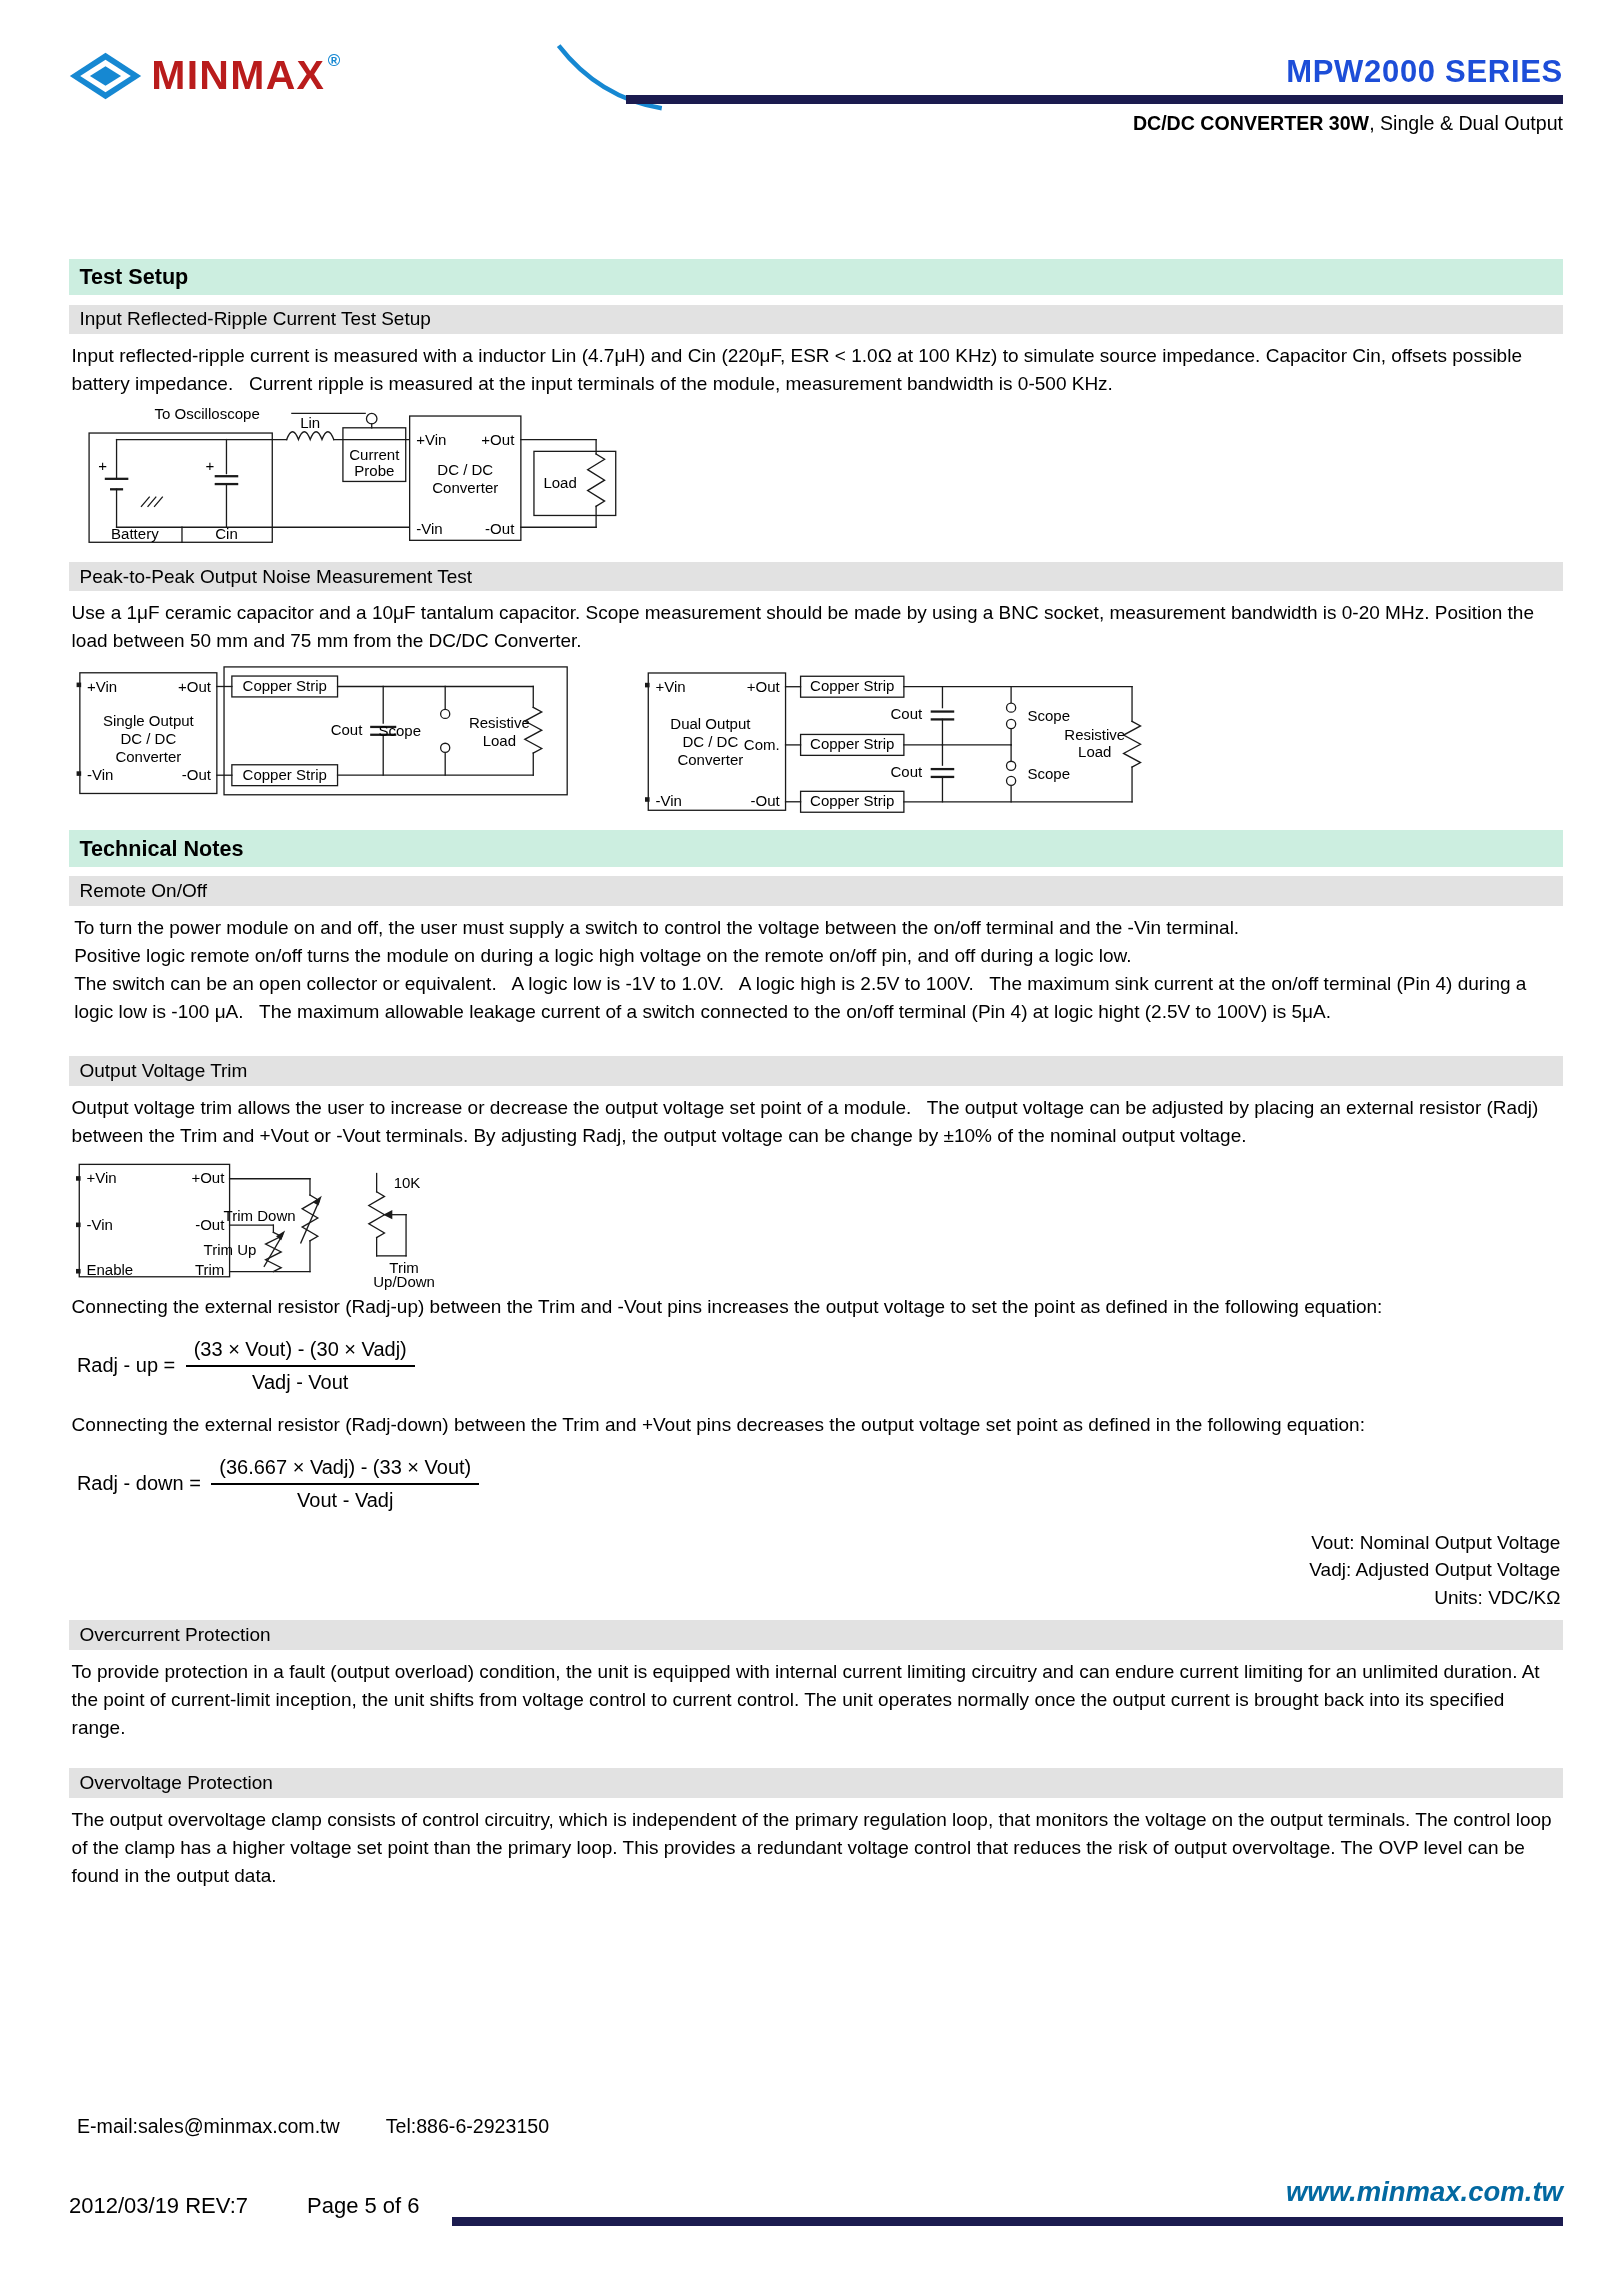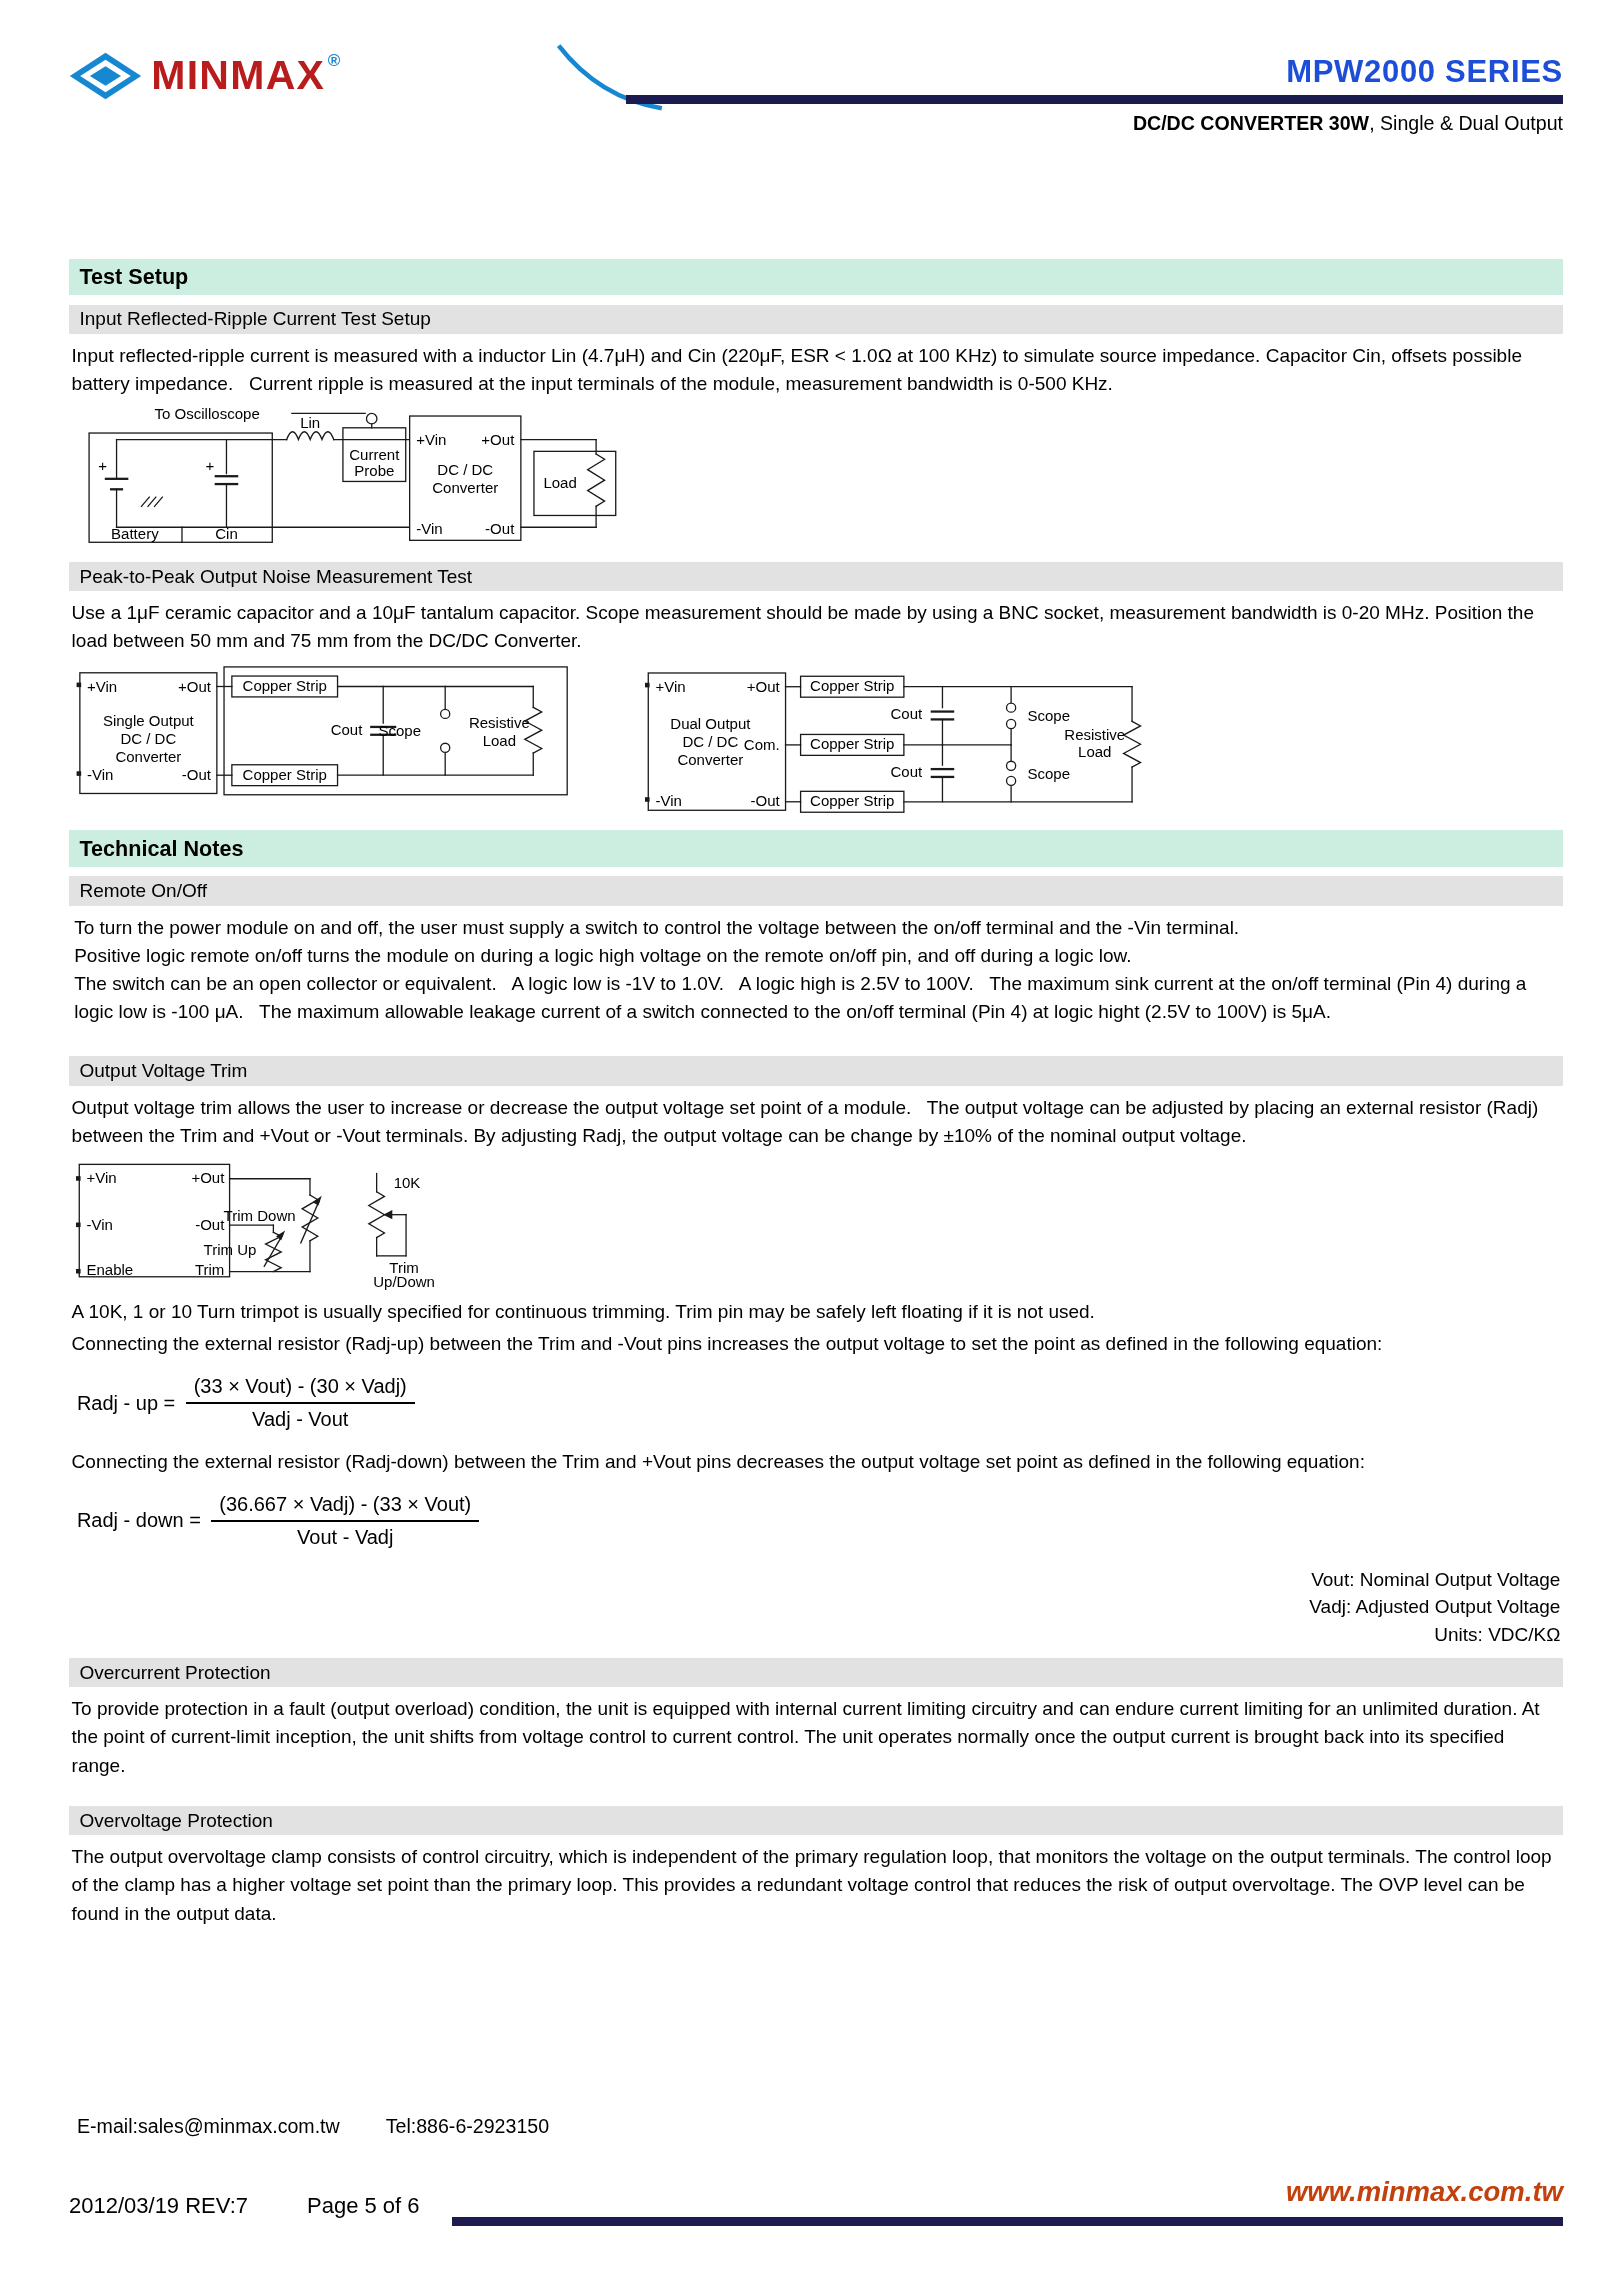--- a/index.html
+++ b/index.html
@@ -50,21 +50,21 @@
   .eq-lhs { margin-right:10.5px; }
   .frac { display:inline-flex; flex-direction:column; text-align:center; }
   .num { padding:0 7.9px 3.9px; }
   .den { border-top:2px solid #000; padding:3.9px 7.9px 0; }
 
   
   .footer-email { position:absolute; left:77px; top:2115px; font-size:19.6px; }
   .footer-email span { margin-right:46px; }
   .footer-date { position:absolute; left:69px; top:2193px; font-size:22px; }
   .footer-date span { margin-right:59px; }
-  .footer-site { position:absolute; right:59px; top:2176px; font-size:27.5px; font-weight:bold; font-style:italic; color:#c2410c; }
+  .footer-site { position:absolute; right:59px; top:2176px; font-size:27.5px; font-weight:bold; font-style:italic; color:#0369a1; }
   .footer-bar { position:absolute; left:452px; right:59px; top:2217px; height:8.5px; background:#1b1b4f; }
 </style>
 </head>
 <body>
 
 <div class="page">
 
   <div class="header">
     <div class="logo-row">
       <svg width="73" height="48" viewBox="0 0 112 74">
@@ -333,21 +333,20 @@
           <line class="ln" x1="505" y1="85" x2="478" y2="85"></line>
           <polygon class="sq" points="470,85 484,78 484,92"></polygon>
           <line class="ln" x1="505" y1="85" x2="505" y2="148"></line>
           <line class="ln" x1="505" y1="148" x2="460" y2="148"></line>
           <text class="mid" x="502" y="174">Trim</text>
           <text class="mid" x="502" y="196">Up/Down</text>
         </g>
       </svg>
     </div>
 
-    <div class="para">A 10K, 1 or 10 Turn trimpot is usually specified for continuous trimming. Trim pin may be safely left floating if it is not used.</div>
     <div class="line">Connecting the external resistor (Radj-up) between the Trim and -Vout pins increases the output voltage to set the point as defined in the following equation:</div>
 
     <div class="equation">
       <span class="eq-lhs">Radj - up =</span>
       <span class="frac">
         <span class="num">(33 × Vout) - (30 × Vadj)</span>
         <span class="den">Vadj - Vout</span>
       </span>
     </div>
 

